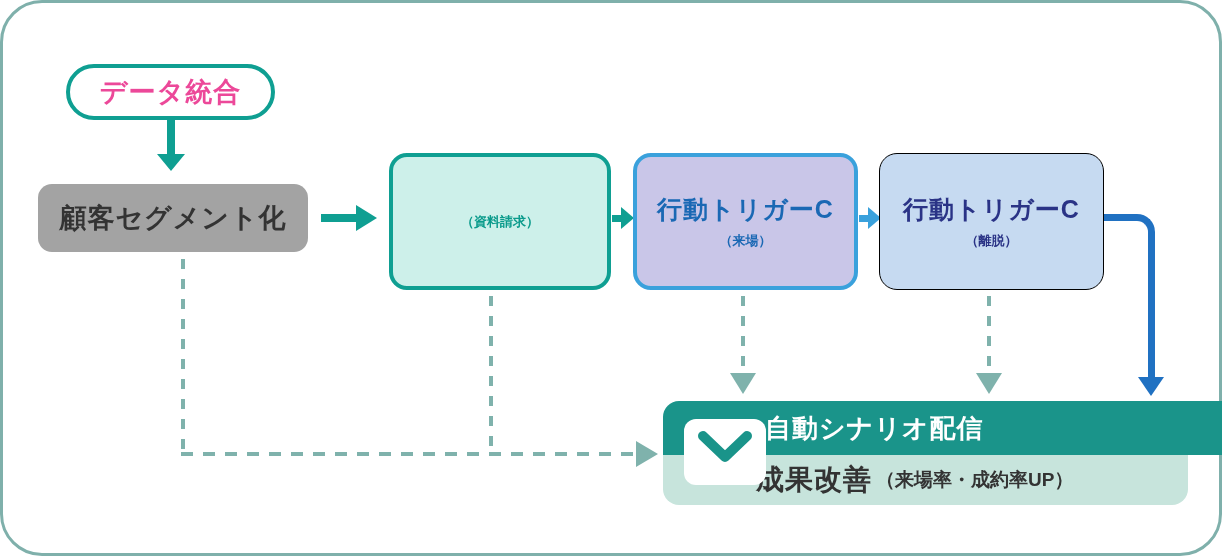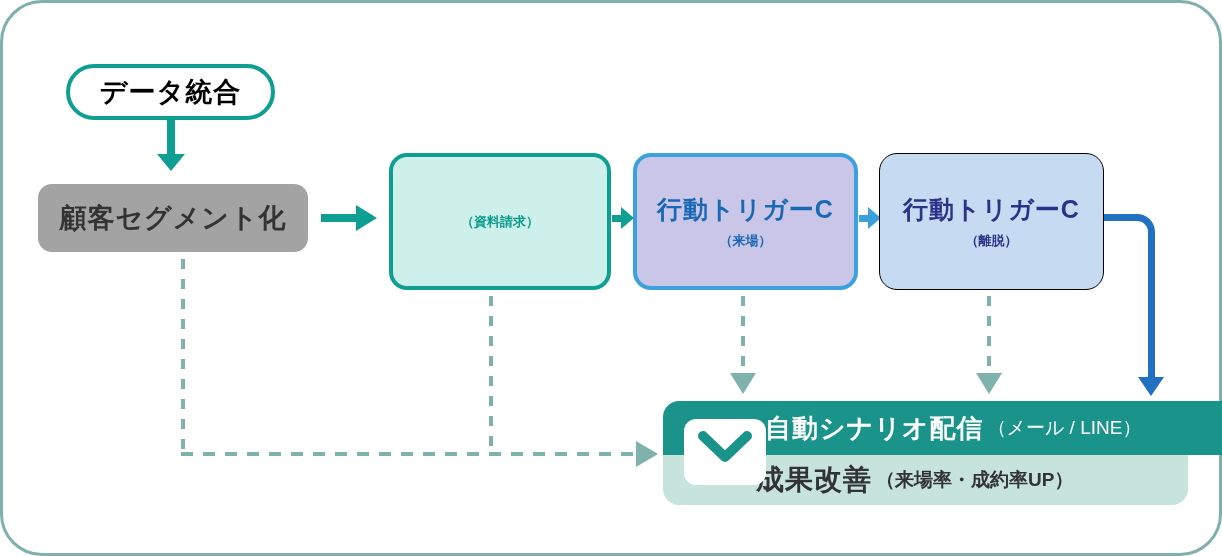--- a/index.html
+++ b/index.html
@@ -10,21 +10,21 @@
   }
   .card {
     position:relative; width:1222px; height:556px;
     background:#ffffff; border:3px solid #7fb0ab; border-radius:42px;
   }
   
   .pill {
     position:absolute; left:63px; top:61px; width:209px; height:56px;
     border:4px solid #0f9f92; border-radius:28px; background:#ffffff;
     display:flex; align-items:center; justify-content:center;
-    color:#000000; font-size:27px; font-weight:bold; letter-spacing:1px;
+    color:#ec4899; font-size:27px; font-weight:bold; letter-spacing:1px;
   }
   
   .segment {
     position:absolute; left:35px; top:181px; width:270px; height:68px;
     background:#a3a3a3; border-radius:14px;
     display:flex; align-items:center; justify-content:center;
     color:#333333; font-size:27px; font-weight:bold; letter-spacing:1px;
   }
   
   .trigger {
@@ -162,21 +162,20 @@
   <div class="dash-c-head"></div>
 
   <div class="banner">
     <div class="envelope">
       <svg width="58" height="40" viewBox="0 0 58 40">
         <polyline points="7,7 29,28 51,7" fill="none" stroke="#1a948a" stroke-width="10" stroke-linecap="round" stroke-linejoin="round"></polyline>
       </svg>
     </div>
     <div class="banner-top">
       <span class="b-title">自動シナリオ配信</span>
-      <span class="b-sub">（メール / LINE）</span>
     </div>
     <div class="banner-bottom">
       <span class="b-title">成果改善</span>
       <span class="b-sub">（来場率・成約率UP）</span>
     </div>
   </div>
 
 </div>
 
 </body></html>

